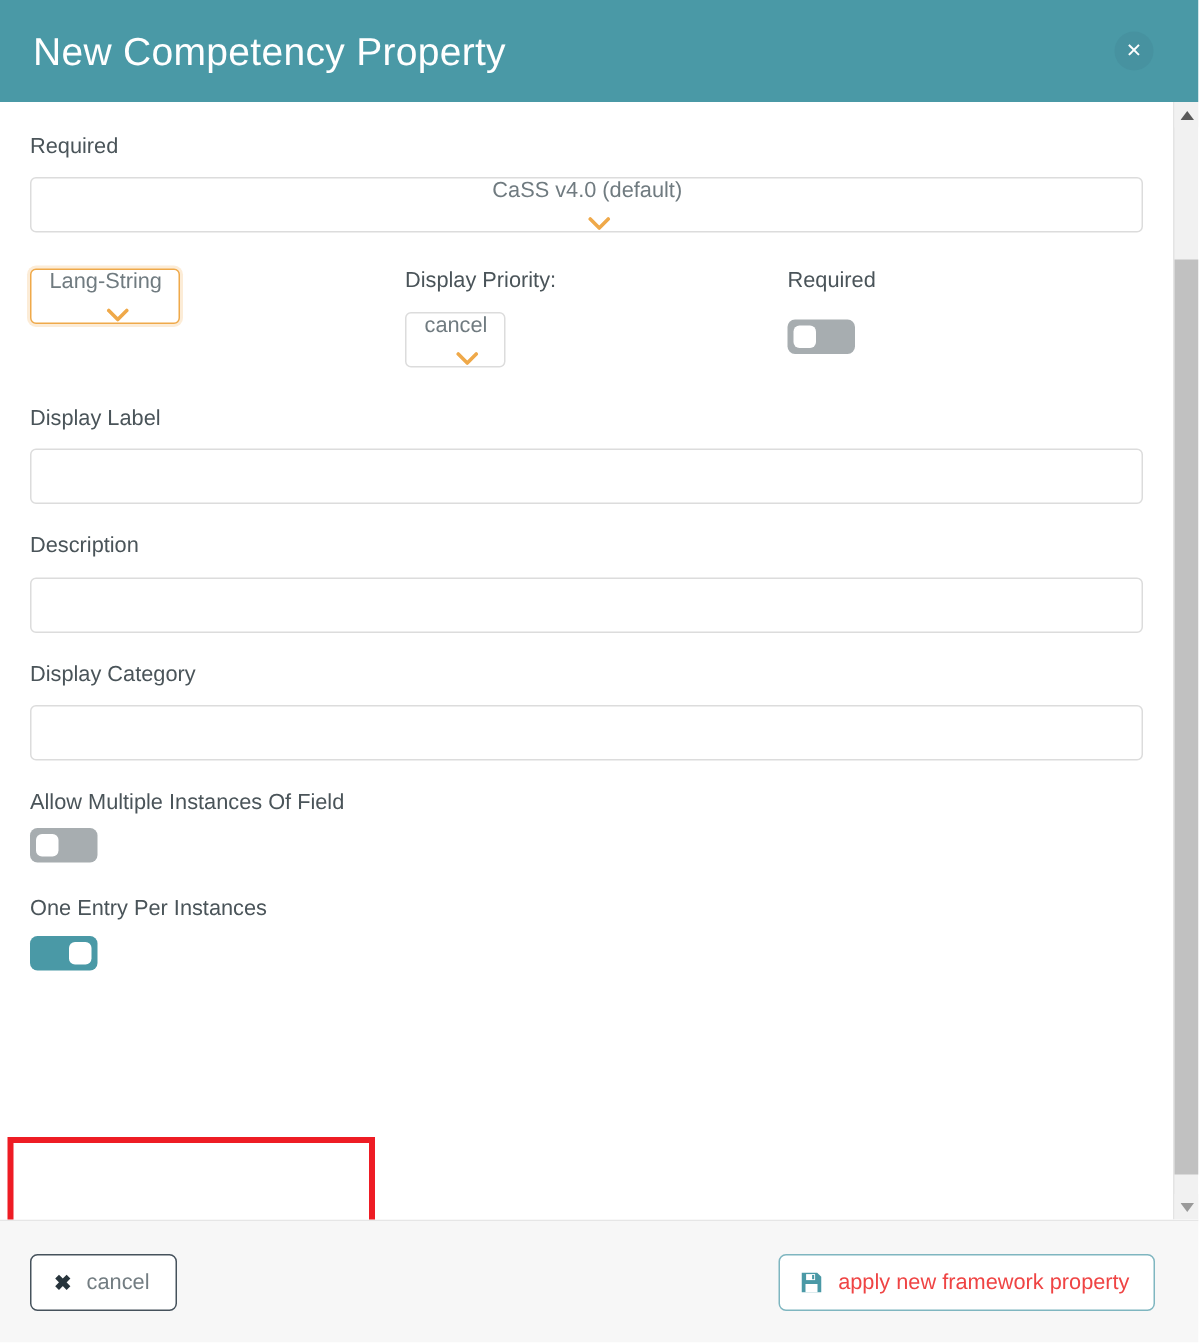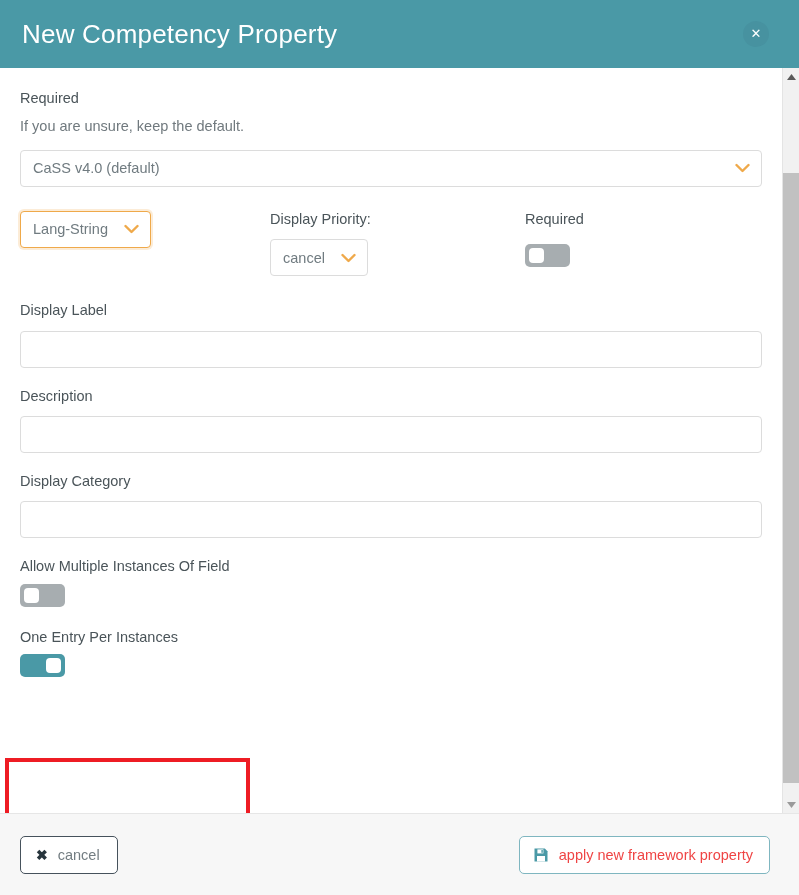--- a/index.html
+++ b/index.html
@@ -101,20 +101,21 @@
     justify-content: space-between;
     border: 1px solid #dcdcdc;
     border-radius: 4px;
     background: #ffffff;
     height: 37px;
     padding: 0 11px 0 12px;
     font-size: 14.5px;
     color: #707b80;
     cursor: pointer;
     user-select: none;
+    flex-direction: column;
   }
   .select-box.wide { width: 742px; }
   .select-box.focused {
     border: 1px solid #efa94a;
     box-shadow: 0 0 0 2px rgba(240,169,74,.22);
   }
   .chev {
     margin-left: 16px;
     display: inline-block;
     color: #efa94a;
@@ -249,21 +250,20 @@
 
   <div class="modal-header">
     <div class="modal-title">New Competency Property</div>
     <button class="close-btn">✕</button>
   </div>
 
   <div class="modal-body">
 
     <div class="field-block">
       <div class="field-label">Required</div>
-      <div class="helper-text">If you are unsure, keep the default.</div>
       <div class="select-wrap">
         <div class="select-box wide">
           <span>CaSS v4.0 (default)</span>
           <span class="chev">
             <svg width="15" height="10" viewBox="0 0 15 10">
                 <path d="M1.5 2 L7.5 8 L13.5 2" stroke="#efa94a" stroke-width="2.4" fill="none" stroke-linecap="round" stroke-linejoin="round"></path>
               </svg>
           </span>
         </div>
       </div>

